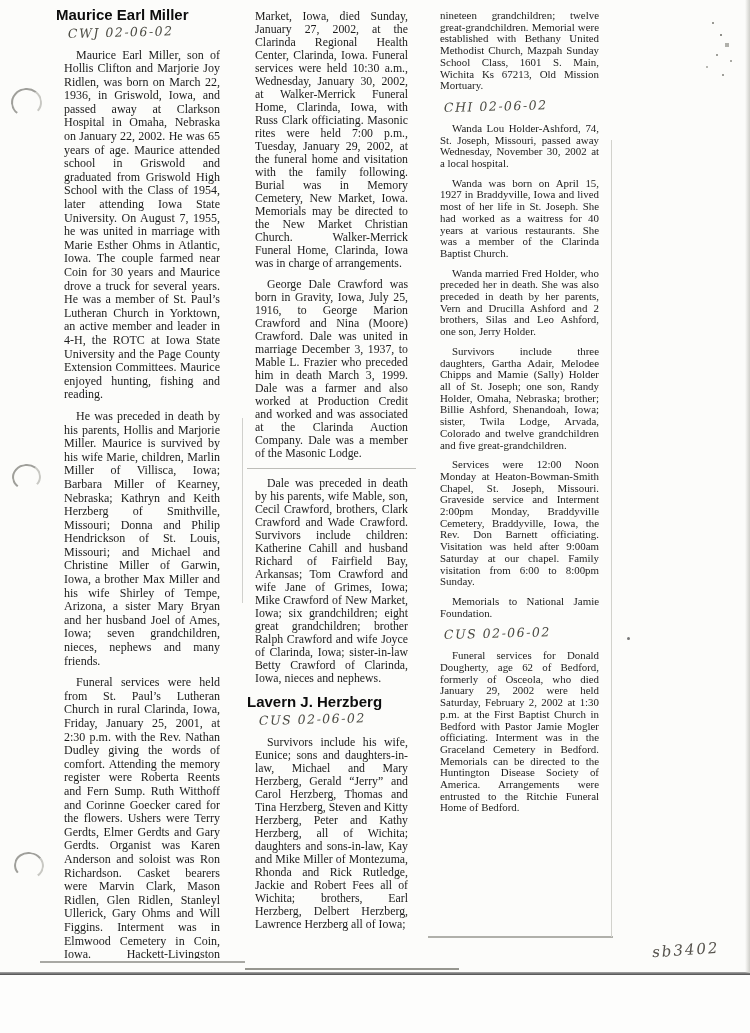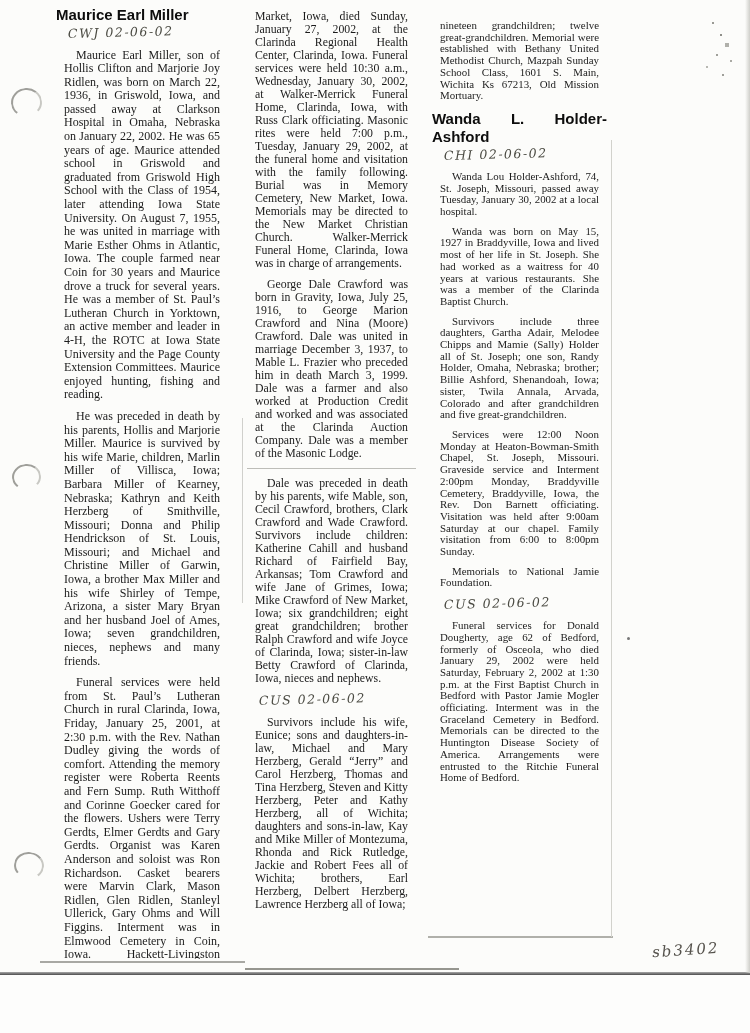--- a/index.html
+++ b/index.html
@@ -4,21 +4,21 @@
 <style>
   html,body{margin:0;padding:0;background:#ffffff;}
   .page{position:relative;width:750px;height:1033px;background:#fcfcfa;overflow:hidden;
         font-family:"Liberation Serif", serif;color:#1b1b1b;}
   
   .col{position:absolute;text-align:justify;overflow:hidden;}
   .col p{margin:8px;text-indent:12px;}
   .col p.noindent{text-indent:0;}
   .col1{left:56px;top:6px;width:172px;height:953px;font-size:12px;line-height:13.6px;}
   .col2{left:247px;top:2px;width:169px;height:964px;font-size:11.8px;line-height:13px;}
-  .col3{left:432px;top:12px;width:175px;height:932px;font-size:10.9px;line-height:11.7px;}
+  .col3{left:432px;top:2px;width:175px;height:932px;font-size:10.9px;line-height:11.7px;}
   .obit-heading{font-family:"Liberation Sans", sans-serif;font-weight:bold;
         font-size:15px;line-height:18.5px;color:#0d0d0d;margin:7px 0 1px;text-indent:0;}
   .obit-heading.first{margin-top:0;}
   .annotation{font-family:"DejaVu Serif", serif;font-style:italic;text-align:left;
         font-size:12.5px;line-height:15px;color:#4a4a42;letter-spacing:1.5px;
         margin:1px 0 3px 12px;transform:rotate(-1.5deg);transform-origin:left center;text-indent:0;}
   .seam{border-top:1px solid #bdbdb8;margin:6px 0 5px;height:0;}
   
   .hseam,.vseam{position:absolute;background:#a8a8a3;}
   .hseam1{left:40px;top:961px;width:205px;height:1.5px;}
@@ -66,31 +66,32 @@
     <div class="obit-heading">George “Ames” Crawford</div>
     <div class="annotation">CUS 02-06-02</div>
     <p>Dale Crawford, age 85, of Clarinda, Iowa, formerly of New</p>
   </div>
 
   <div class="col col2">
     <p class="noindent">Market, Iowa, died Sunday, January 27, 2002, at the Clarinda Regional Health Center, Clarinda, Iowa. Funeral services were held 10:30 a.m., Wednesday, January 30, 2002, at Walker-Merrick Funeral Home, Clarinda, Iowa, with Russ Clark officiating. Masonic rites were held 7:00 p.m., Tuesday, January 29, 2002, at the funeral home and visitation with the family following. Burial was in Memory Cemetery, New Market, Iowa. Memorials may be directed to the New Market Christian Church. Walker-Merrick Funeral Home, Clarinda, Iowa was in charge of arrangements.</p>
     <p>George Dale Crawford was born in Gravity, Iowa, July 25, 1916, to George Marion Crawford and Nina (Moore) Crawford. Dale was united in marriage December 3, 1937, to Mable L. Frazier who preceded him in death March 3, 1999. Dale was a farmer and also worked at Production Credit and worked and was associated at the Clarinda Auction Company. Dale was a member of the Masonic Lodge.</p>
     <div class="seam"></div>
     <p>Dale was preceded in death by his parents, wife Mable, son, Cecil Crawford, brothers, Clark Crawford and Wade Crawford. Survivors include children: Katherine Cahill and husband Richard of Fairfield Bay, Arkansas; Tom Crawford and wife Jane of Grimes, Iowa; Mike Crawford of New Market, Iowa; six grandchildren; eight great grandchildren; brother Ralph Crawford and wife Joyce of Clarinda, Iowa; sister-in-law Betty Crawford of Clarinda, Iowa, nieces and nephews.</p>
+    <div class="obit-heading">Lavern J. Herzberg</div>
     <div class="annotation">CUS 02-06-02</div>
     <p>Survivors include his wife, Eunice; sons and daughters-in-law, Michael and Mary Herzberg, Gerald “Jerry” and Carol Herzberg, Thomas and Tina Herzberg, Steven and Kitty Herzberg, Peter and Kathy Herzberg, all of Wichita; daughters and sons-in-law, Kay and Mike Miller of Montezuma, Rhonda and Rick Rutledge, Jackie and Robert Fees all of Wichita; brothers, Earl Herzberg, Delbert Herzberg, Lawrence Herzberg all of Iowa;</p>
   </div>
 
   <div class="col col3">
     <p class="noindent">nineteen grandchildren; twelve great-grandchildren. Memorial were established with Bethany United Methodist Church, Mazpah Sunday School Class, 1601 S. Main, Wichita Ks 67213, Old Mission Mortuary.</p>
-    <div class="obit-heading">Wanda L. Holder-Ashford</div>
     <div class="annotation">CHI 02-06-02</div>
-    <p>Wanda Lou Holder-Ashford, 74, St. Joseph, Missouri, passed away Tuesday, January 30, 2002 at a local hospital.</p>
-    <p>Wanda was born on May 15, 1927 in Braddyville, Iowa and lived most of her life in St. Joseph. She had worked as a waitress for 40 years at various restaurants. She was a member of the Clarinda Baptist Church.</p>
-    <p>Survivors include three daughters, Gartha Adair, Melodee Chipps and Mamie (Sally) Holder all of St. Joseph; one son, Randy Holder, Omaha, Nebraska; brother; Billie Ashford, Shenandoah, Iowa; sister, Twila Annala, Arvada, Colorado and after grandchildren and five great-grandchildren.</p>
+    <p>Wanda Lou Holder-Ashford, 74, St. Joseph, Missouri, passed away Wednesday, November 30, 2002 at a local hospital.</p>
+    <p>Wanda was born on April 15, 1927 in Braddyville, Iowa and lived most of her life in St. Joseph. She had worked as a waitress for 40 years at various restaurants. She was a member of the Clarinda Baptist Church.</p>
+    <p>Wanda married Fred Holder, who preceded her in death. She was also preceded in death by her parents, Vern and Drucilla Ashford and 2 brothers, Silas and Leo Ashford, one son, Jerry Holder.</p>
+    <p>Survivors include three daughters, Gartha Adair, Melodee Chipps and Mamie (Sally) Holder all of St. Joseph; one son, Randy Holder, Omaha, Nebraska; brother; Billie Ashford, Shenandoah, Iowa; sister, Twila Lodge, Arvada, Colorado and twelve grandchildren and five great-grandchildren.</p>
     <p>Services were 12:00 Noon Monday at Heaton-Bowman-Smith Chapel, St. Joseph, Missouri. Graveside service and Interment 2:00pm Monday, Braddyville Cemetery, Braddyville, Iowa, the Rev. Don Barnett officiating. Visitation was held after 9:00am Saturday at our chapel. Family visitation from 6:00 to 8:00pm Sunday.</p>
     <p>Memorials to National Jamie Foundation.</p>
     <div class="annotation">CUS 02-06-02</div>
     <p>Funeral services for Donald Dougherty, age 62 of Bedford, formerly of Osceola, who died January 29, 2002 were held Saturday, February 2, 2002 at 1:30 p.m. at the First Baptist Church in Bedford with Pastor Jamie Mogler officiating. Interment was in the Graceland Cemetery in Bedford. Memorials can be directed to the Huntington Disease Society of America. Arrangements were entrusted to the Ritchie Funeral Home of Bedford.</p>
   </div>
 
   <div class="hseam hseam1"></div>
   <div class="hseam hseam2"></div>
   <div class="hseam hseam3"></div>
   <div class="vseam vseam1"></div>

